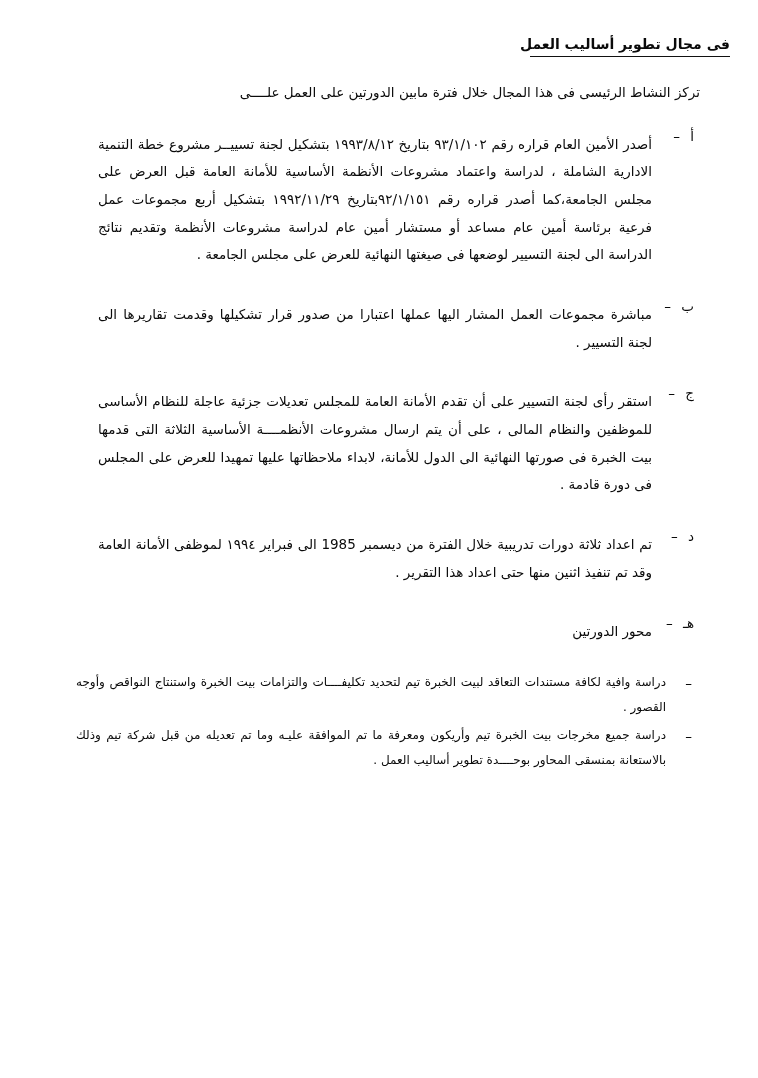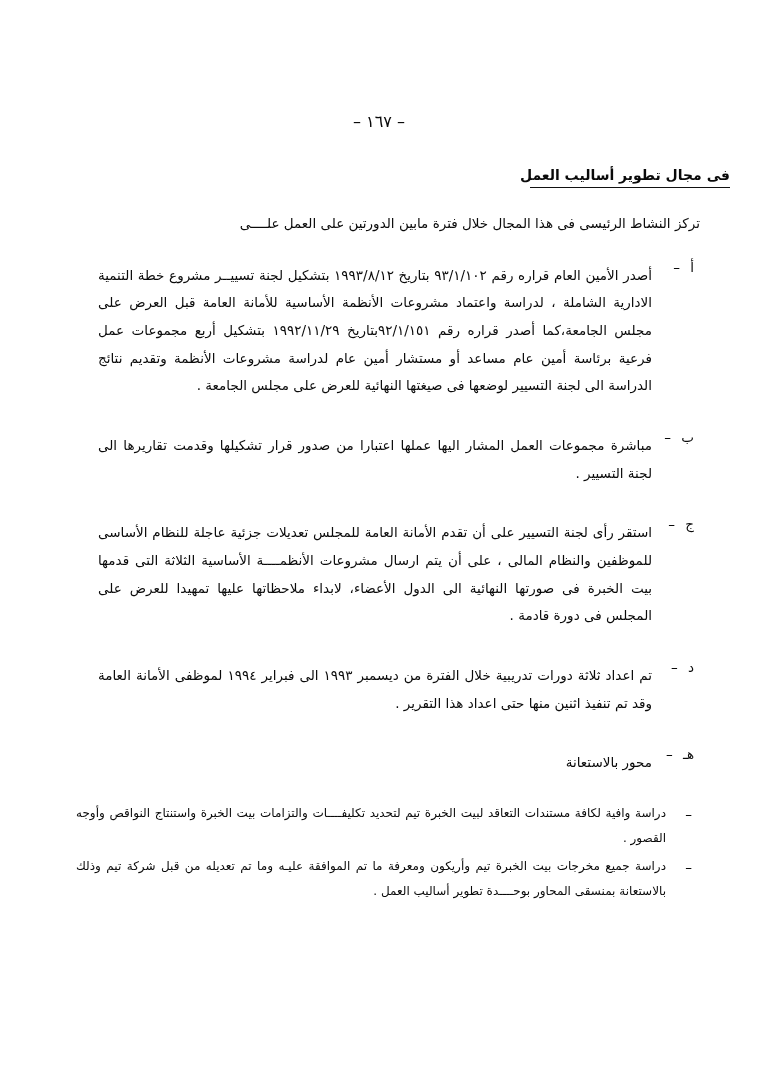--- a/index.html
+++ b/index.html
@@ -120,21 +120,20 @@
   }
   .axis-heading {
     margin-top: 4px;
   }
 </style>
 </head>
 <body>
 
 <div class="page">
 
-  <div class="page-number">– ١٦٧ –</div>
 
   <div class="section-heading">
     <span>فى مجال تطوير أساليب العمل</span>
     <span class="ul"></span>
   </div>
 
   <div class="intro">
     <p>تركز النشاط الرئيسى فى هذا المجال خلال فترة مابين الدورتين على العمل  علــــى</p>
   </div>
 
@@ -159,41 +158,41 @@
         <p>مباشرة مجموعات العمل المشار اليها عملها اعتبارا من صدور قرار تشكيلها وقدمت تقاريرها الى لجنة التسيير .</p>
       </div>
     </div>
 
     <div class="item">
       <div class="marker">
         <span>ج</span>
         <span class="dash">–</span>
       </div>
       <div class="body">
-        <p>استقر رأى لجنة التسيير على أن  تقدم الأمانة العامة للمجلس تعديلات جزئية عاجلة للنظام الأساسى للموظفين والنظام المالى ، على أن  يتم ارسال مشروعات الأنظمــــة الأساسية  الثلاثة التى قدمها  بيت الخبرة فى صورتها النهائية الى الدول الأعضاء، لابداء ملاحظاتها عليها تمهيدا للعرض على المجلس فى دورة قادمة .</p>
+        <p>استقر رأى لجنة التسيير على أن  تقدم الأمانة العامة للمجلس تعديلات جزئية عاجلة للنظام الأساسى للموظفين والنظام المالى ، على أن  يتم ارسال مشروعات الأنظمــــة الأساسية  الثلاثة التى قدمها  بيت الخبرة فى صورتها النهائية الى الدول للأمانة، لابداء ملاحظاتها عليها تمهيدا للعرض على المجلس فى دورة قادمة .</p>
       </div>
     </div>
 
     <div class="item">
       <div class="marker">
         <span>د</span>
         <span class="dash">–</span>
       </div>
       <div class="body">
-        <p>تم اعداد  ثلاثة دورات تدريبية خلال الفترة من ديسمبر ١٩٩٣  الى فبراير ١٩٩٤ لموظفى الأمانة العامة  وقد تم تنفيذ اثنين منها حتى اعداد هذا التقرير .</p>
+        <p>تم اعداد  ثلاثة دورات تدريبية خلال الفترة من ديسمبر 1985  الى فبراير ١٩٩٤ لموظفى الأمانة العامة  وقد تم تنفيذ اثنين منها حتى اعداد هذا التقرير .</p>
       </div>
     </div>
 
     <div class="item">
       <div class="marker">
         <span>هـ</span>
         <span class="dash">–</span>
       </div>
       <div class="body">
-        <p class="axis-heading">محور بالاستعانة</p>
+        <p class="axis-heading">محور الدورتين</p>
       </div>
     </div>
 
     <div class="subitems">
       <div class="subitem">
         <div class="marker">–</div>
         <div class="body">
           <p>دراسة وافية لكافة مستندات التعاقد لبيت الخبرة تيم لتحديد تكليفــــات والتزامات بيت الخبرة  واستنتاج النواقص وأوجه القصور .</p>
         </div>
       </div>

